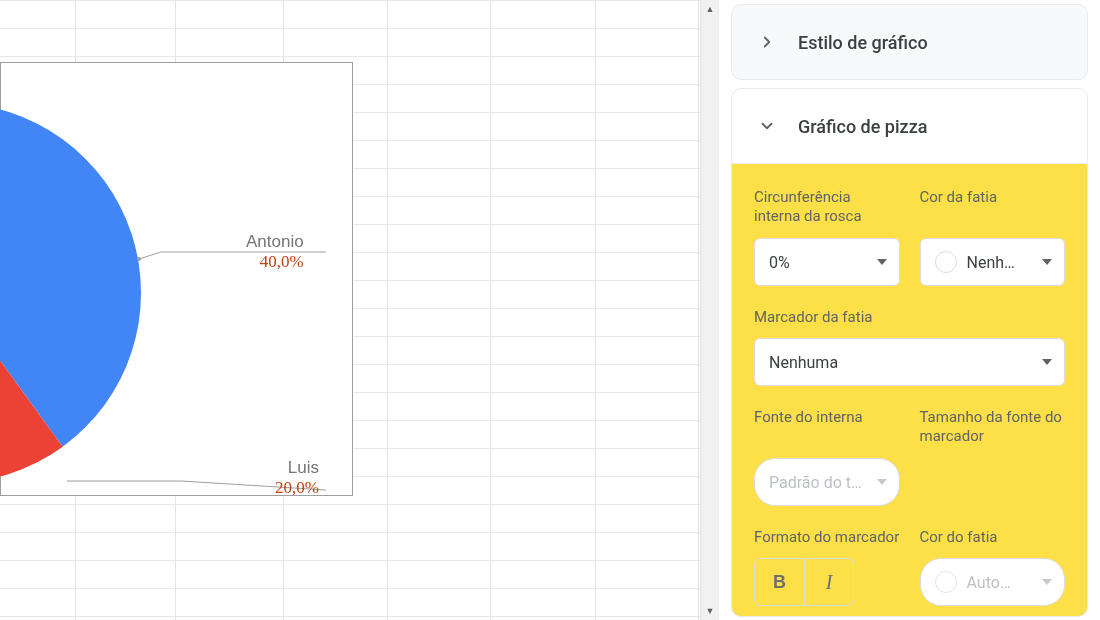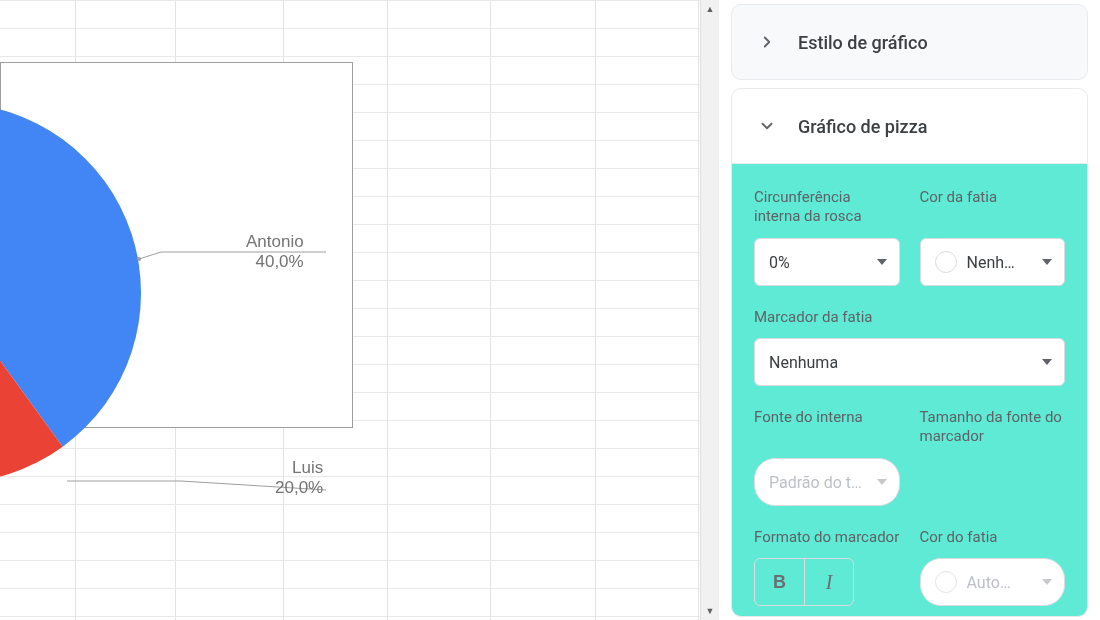--- a/index.html
+++ b/index.html
@@ -29,38 +29,38 @@
   }
   .gridlines .hline {
     position: absolute; left: 0; width: 700px;
     height: 1px; background: #e8e8e8;
   }
 
   
   .chart-frame {
     position: absolute;
     left: 0; top: 62px;
-    width: 353px; height: 366px;
+    width: 353px; height: 434px;
     border: 1px solid #9e9e9e;
     background: #fff;
   }
   .pie-svg {
     position: absolute;
     left: -250px; top: 30px;
   }
   .callout {
     position: absolute;
     text-align: right;
     font-size: 17px;
     color: #757575;
     line-height: 1.15;
     font-family: Arial, sans-serif;
   }
   .callout .name { color: #757575; }
-  .callout .pct  { color: #737373; display:block; }
+  .callout .pct  { color: #c2410c; display:block;font-family:Liberation Serif, serif; }
   .callout-1 { left: 245px; top: 169px; }
   .callout-2 { left: 274px; top: 395px; }
   .leader {
     position: absolute;
     stroke: #9e9e9e;
     stroke-width: 1;
     fill: none;
   }
 
   
@@ -126,21 +126,21 @@
     font-weight: 500;
     color: #3c4043;
   }
 
   .accordion-body {
     padding: 24px 22px 10px 22px;
     border: 1px solid #e8eaed;
     border-top: none;
     border-bottom-left-radius: 10px;
     border-bottom-right-radius: 10px;
-    background:#5eead4;
+    background:#fde047;
   }
 
   .field-row {
     display: flex;
     gap: 20px;
     margin-bottom: 22px;
   }
   .field {
     display: flex;
     flex-direction: column;

